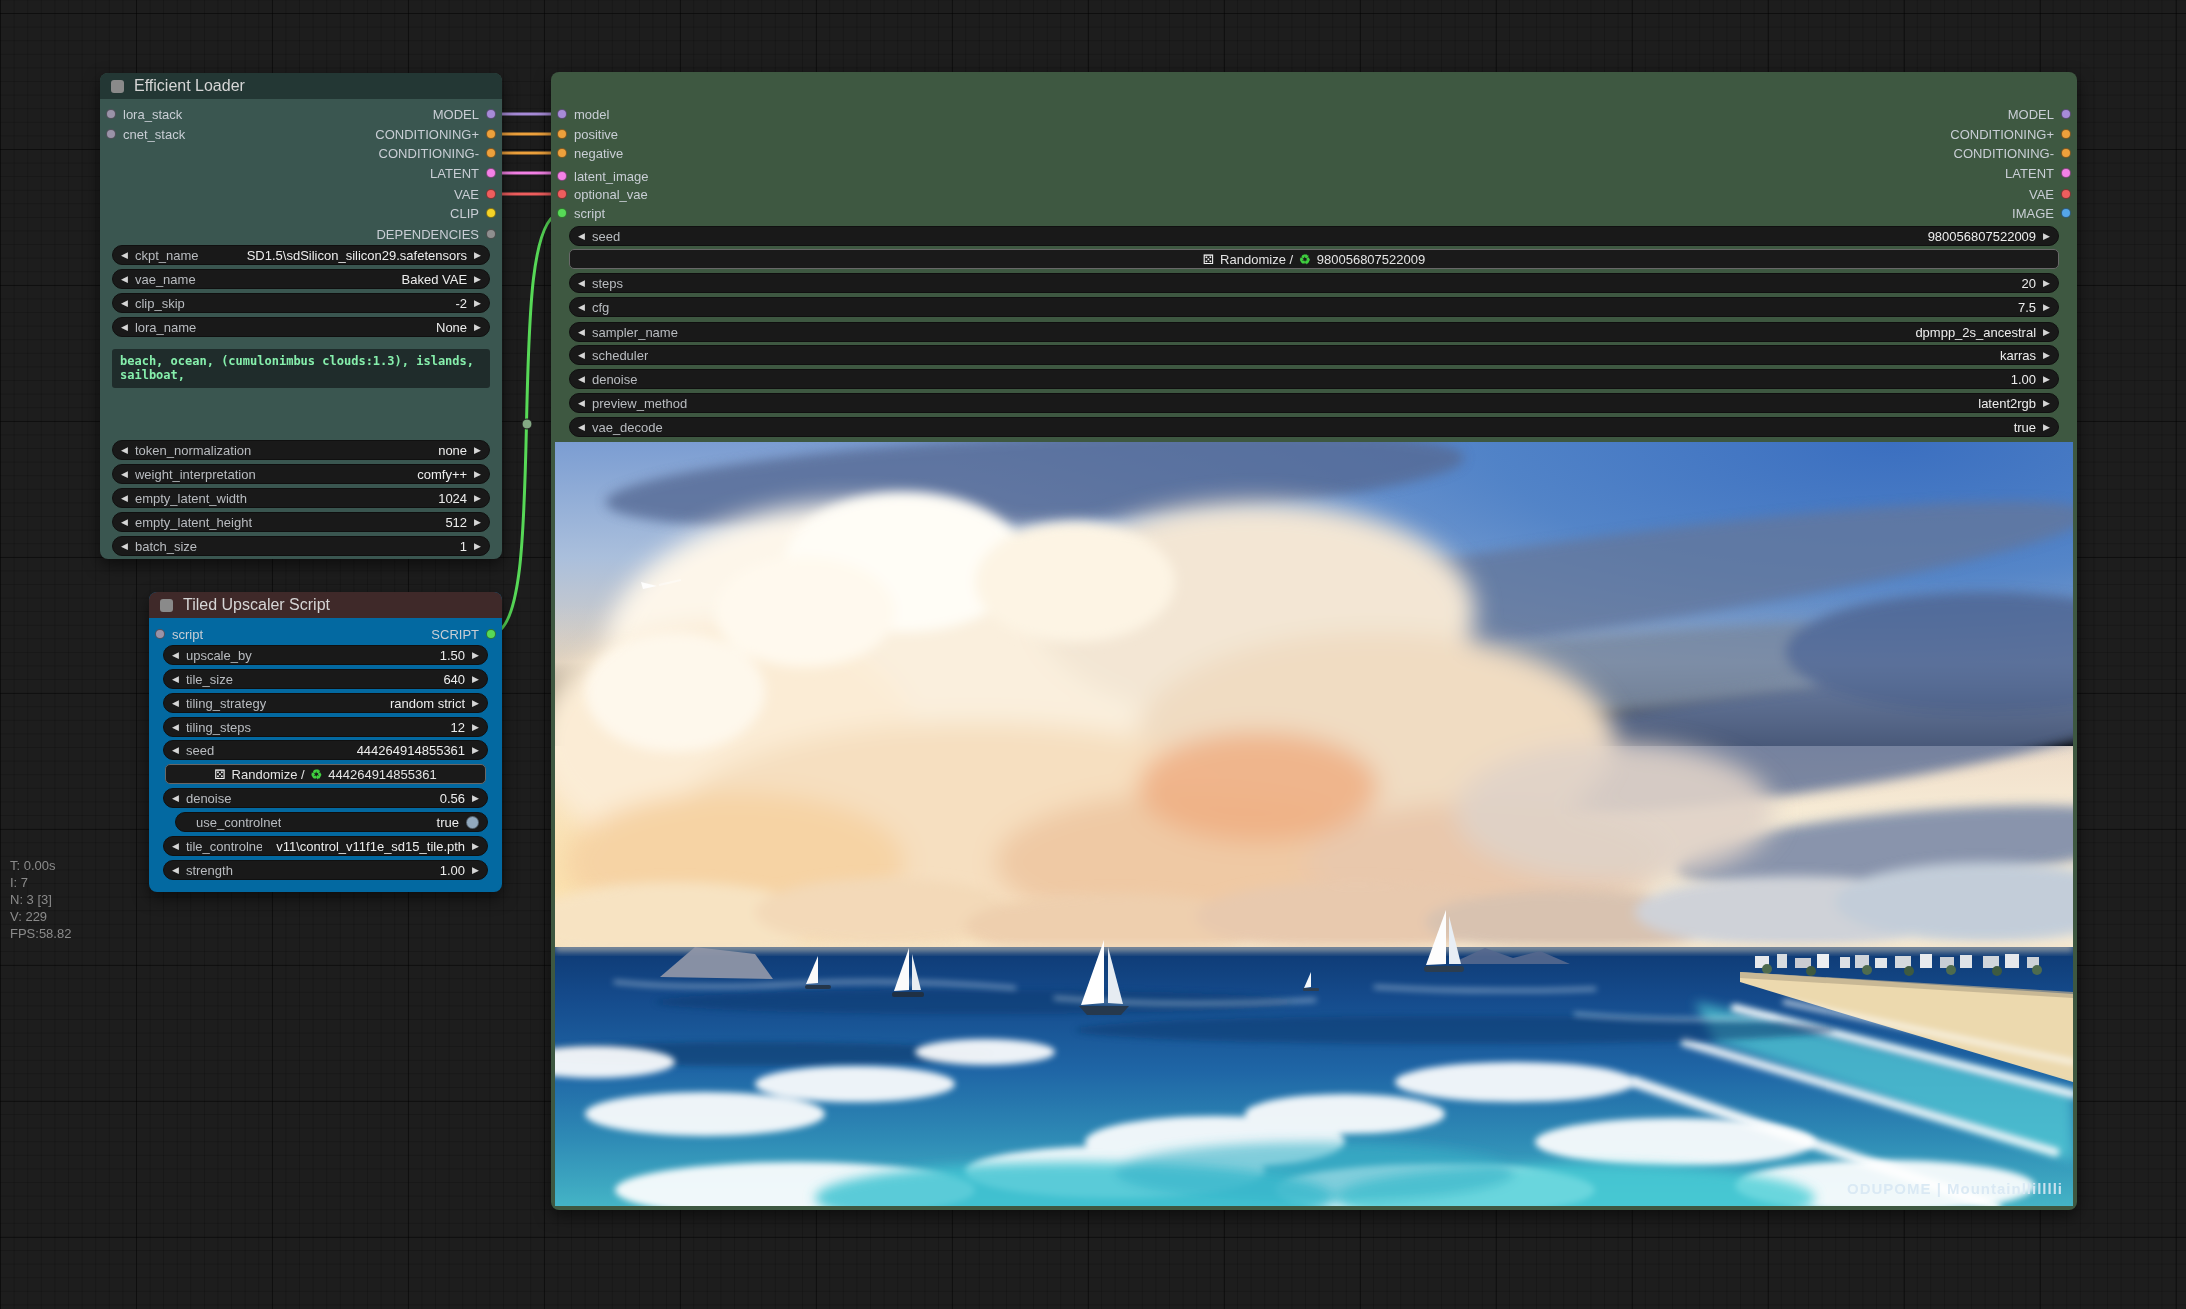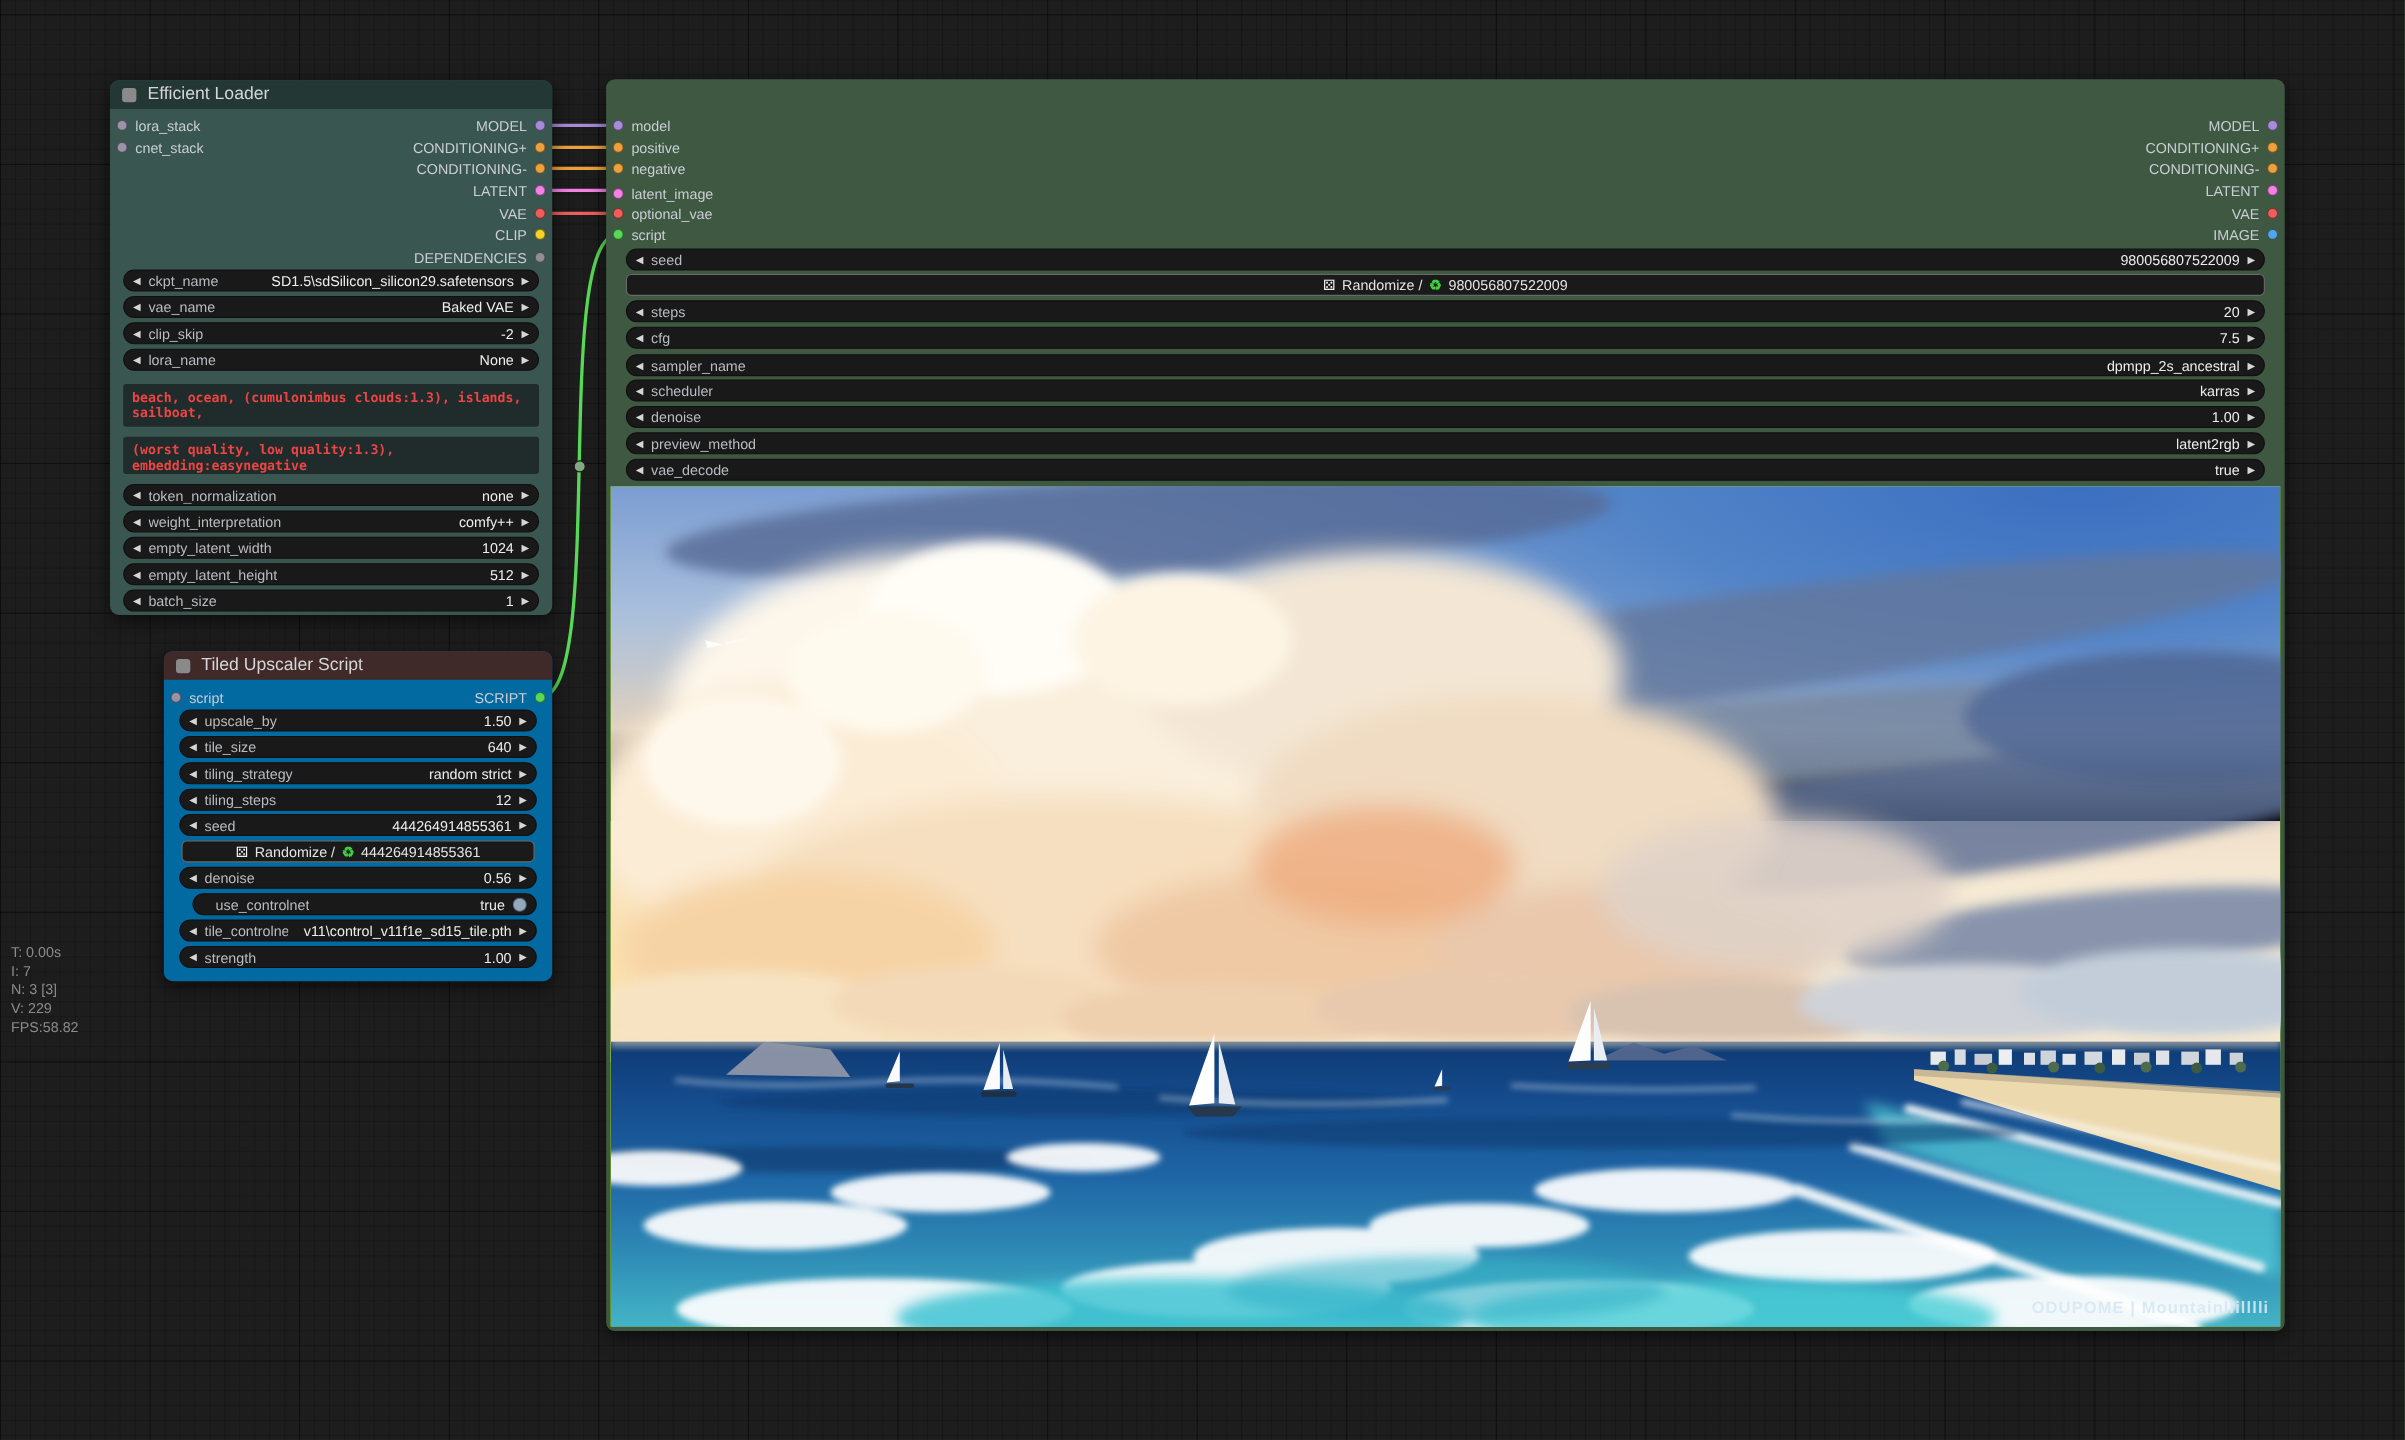--- a/index.html
+++ b/index.html
@@ -28,21 +28,21 @@
         background:#191919;border:1px solid #101010;border-radius:10px;font-size:13px}
   .arr{font-size:9px;color:#d6d6d6;flex:none}
   .wl{color:#b9bcc0;overflow:hidden;white-space:nowrap}
   .sp{flex:1}
   .wv{color:#ededed;white-space:nowrap}
   .rand{position:absolute;height:20px;display:flex;align-items:center;justify-content:center;gap:6px;box-sizing:border-box;
         background:#1a1a1a;border:1px solid #686868;border-radius:5px;font-size:13px;color:#e4e4e4}
   .dice{color:#f2f2f2;font-size:13px}
   .recy{color:#3fcf3f;font-size:13px;font-weight:bold}
   .knob{width:13px;height:13px;border-radius:50%;background:#92a9be;border:1px solid rgba(0,0,0,.4);box-sizing:border-box;flex:none}
-  .ta{position:absolute;left:12px;right:12px;background:#1f2c2b;border-radius:3px;color:#ef4444;
+  .ta{position:absolute;left:12px;right:12px;background:#1f2c2b;border-radius:3px;color:#86efac;
       font-family:"DejaVu Sans Mono",monospace;font-size:12px;font-weight:bold;line-height:14px;
       padding:5px 8px;box-sizing:border-box;overflow:hidden;white-space:pre-wrap}
   .stats{position:absolute;left:10px;top:857px;z-index:2;font-size:13px;color:#8b8b8b;line-height:17px}
   .preview{position:absolute;overflow:hidden;background:#84cc16}
   .preview svg{display:block}
   
   #loader{background:#3a5650}#loader .nhead{background:#233734}
   #tiled{background:#0369a1}#tiled .nhead{background:#3f2929}
   #ksampler{background:#3e5841}#ksampler .nhead{background:#1f3325}
 </style>
@@ -124,21 +124,20 @@
     </div>
   <div class="pill" style="top:244px;left:12px;right:12px">
       <span class="arr">◀</span>
       <span class="wl">lora_name</span>
       <span class="sp"></span>
       <span class="wv">None</span>
       <span class="arr">▶</span>
     </div>
 
   <div class="ta" style="top:276px;height:39px">beach, ocean, (cumulonimbus clouds:1.3), islands, sailboat,</div>
-  <div class="ta" style="top:324px;height:34px">(worst quality, low quality:1.3), embedding:easynegative</div>
 
   <div class="pill" style="top:367px;left:12px;right:12px">
       <span class="arr">◀</span>
       <span class="wl">token_normalization</span>
       <span class="sp"></span>
       <span class="wv">none</span>
       <span class="arr">▶</span>
     </div>
   <div class="pill" style="top:391px;left:12px;right:12px">
       <span class="arr">◀</span>

